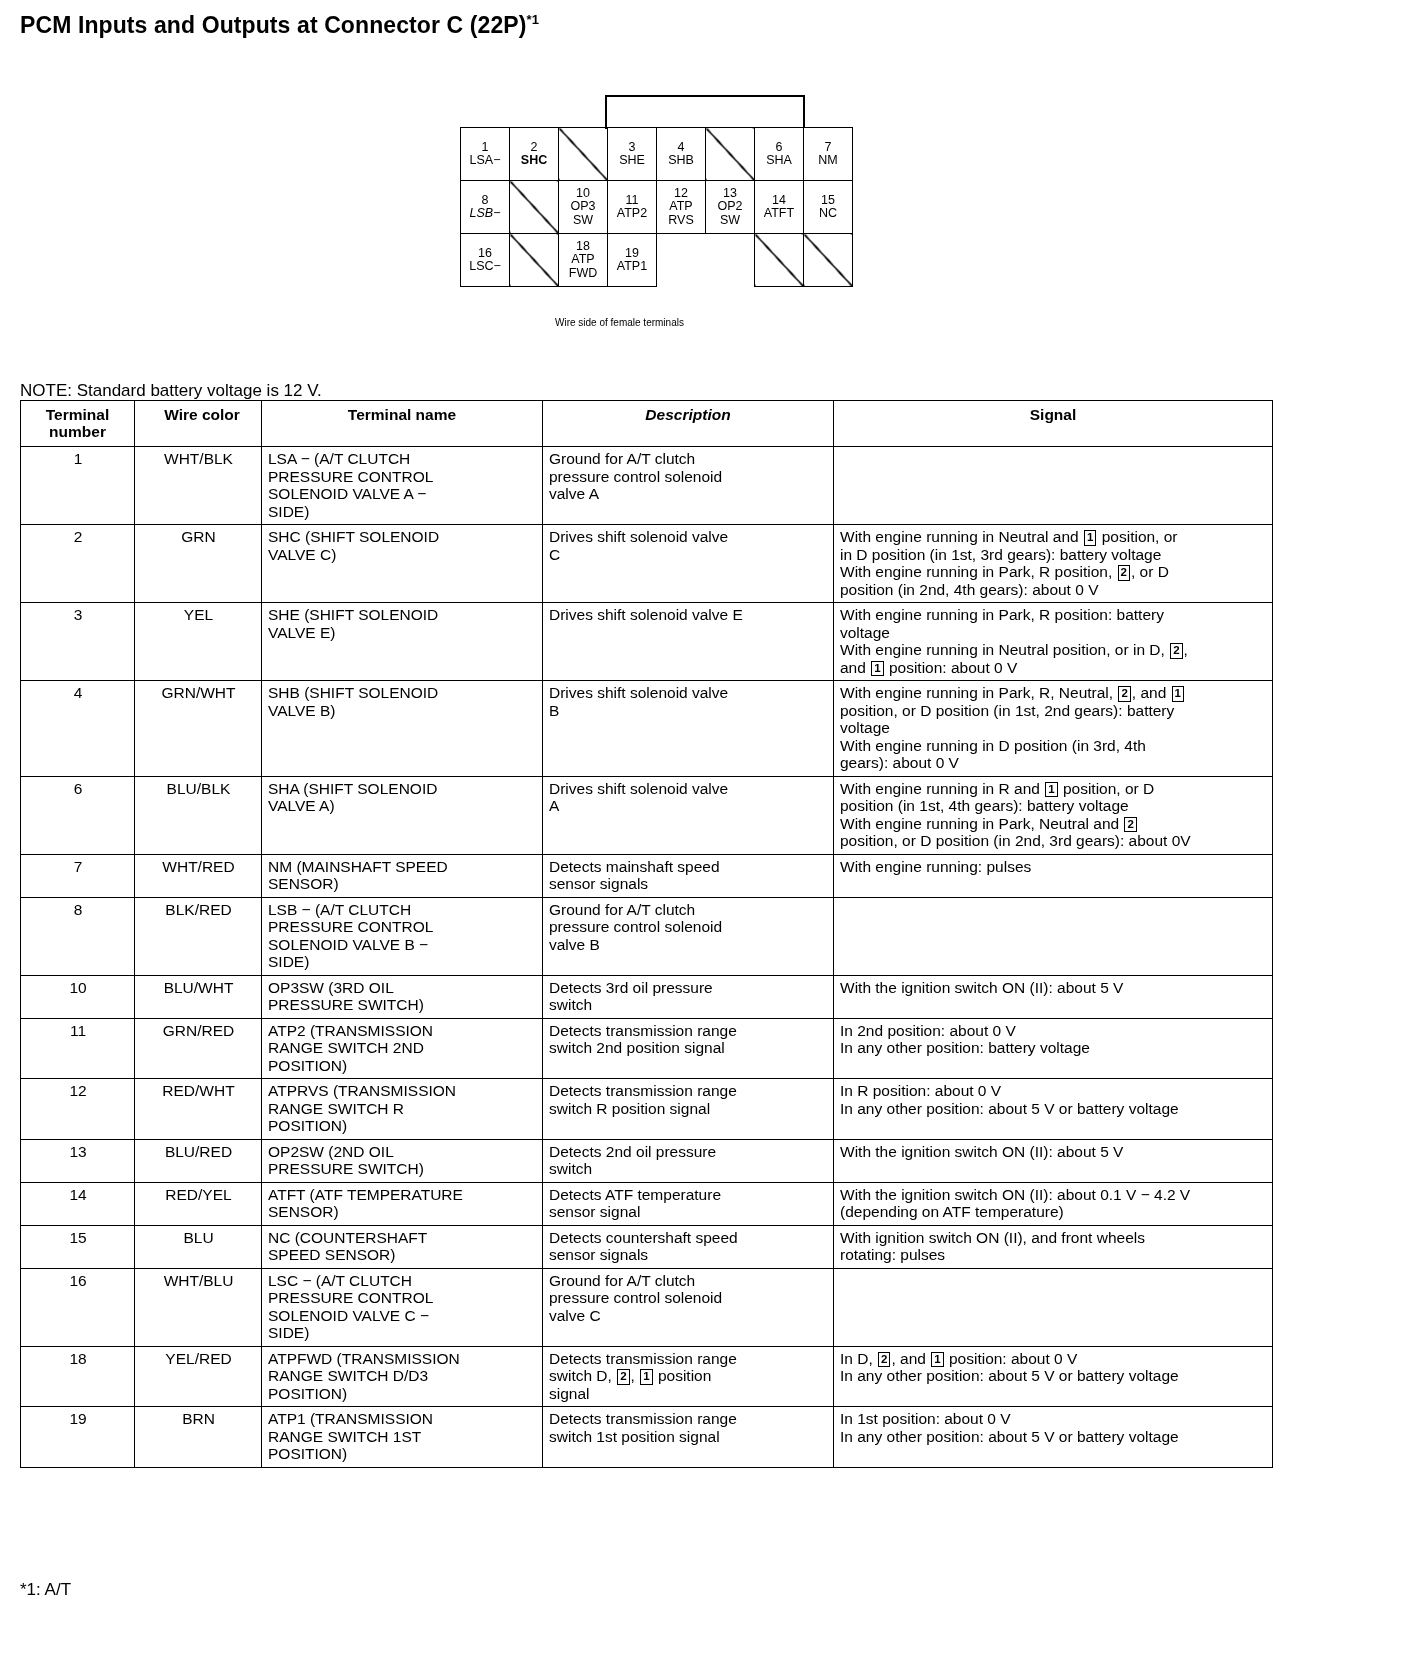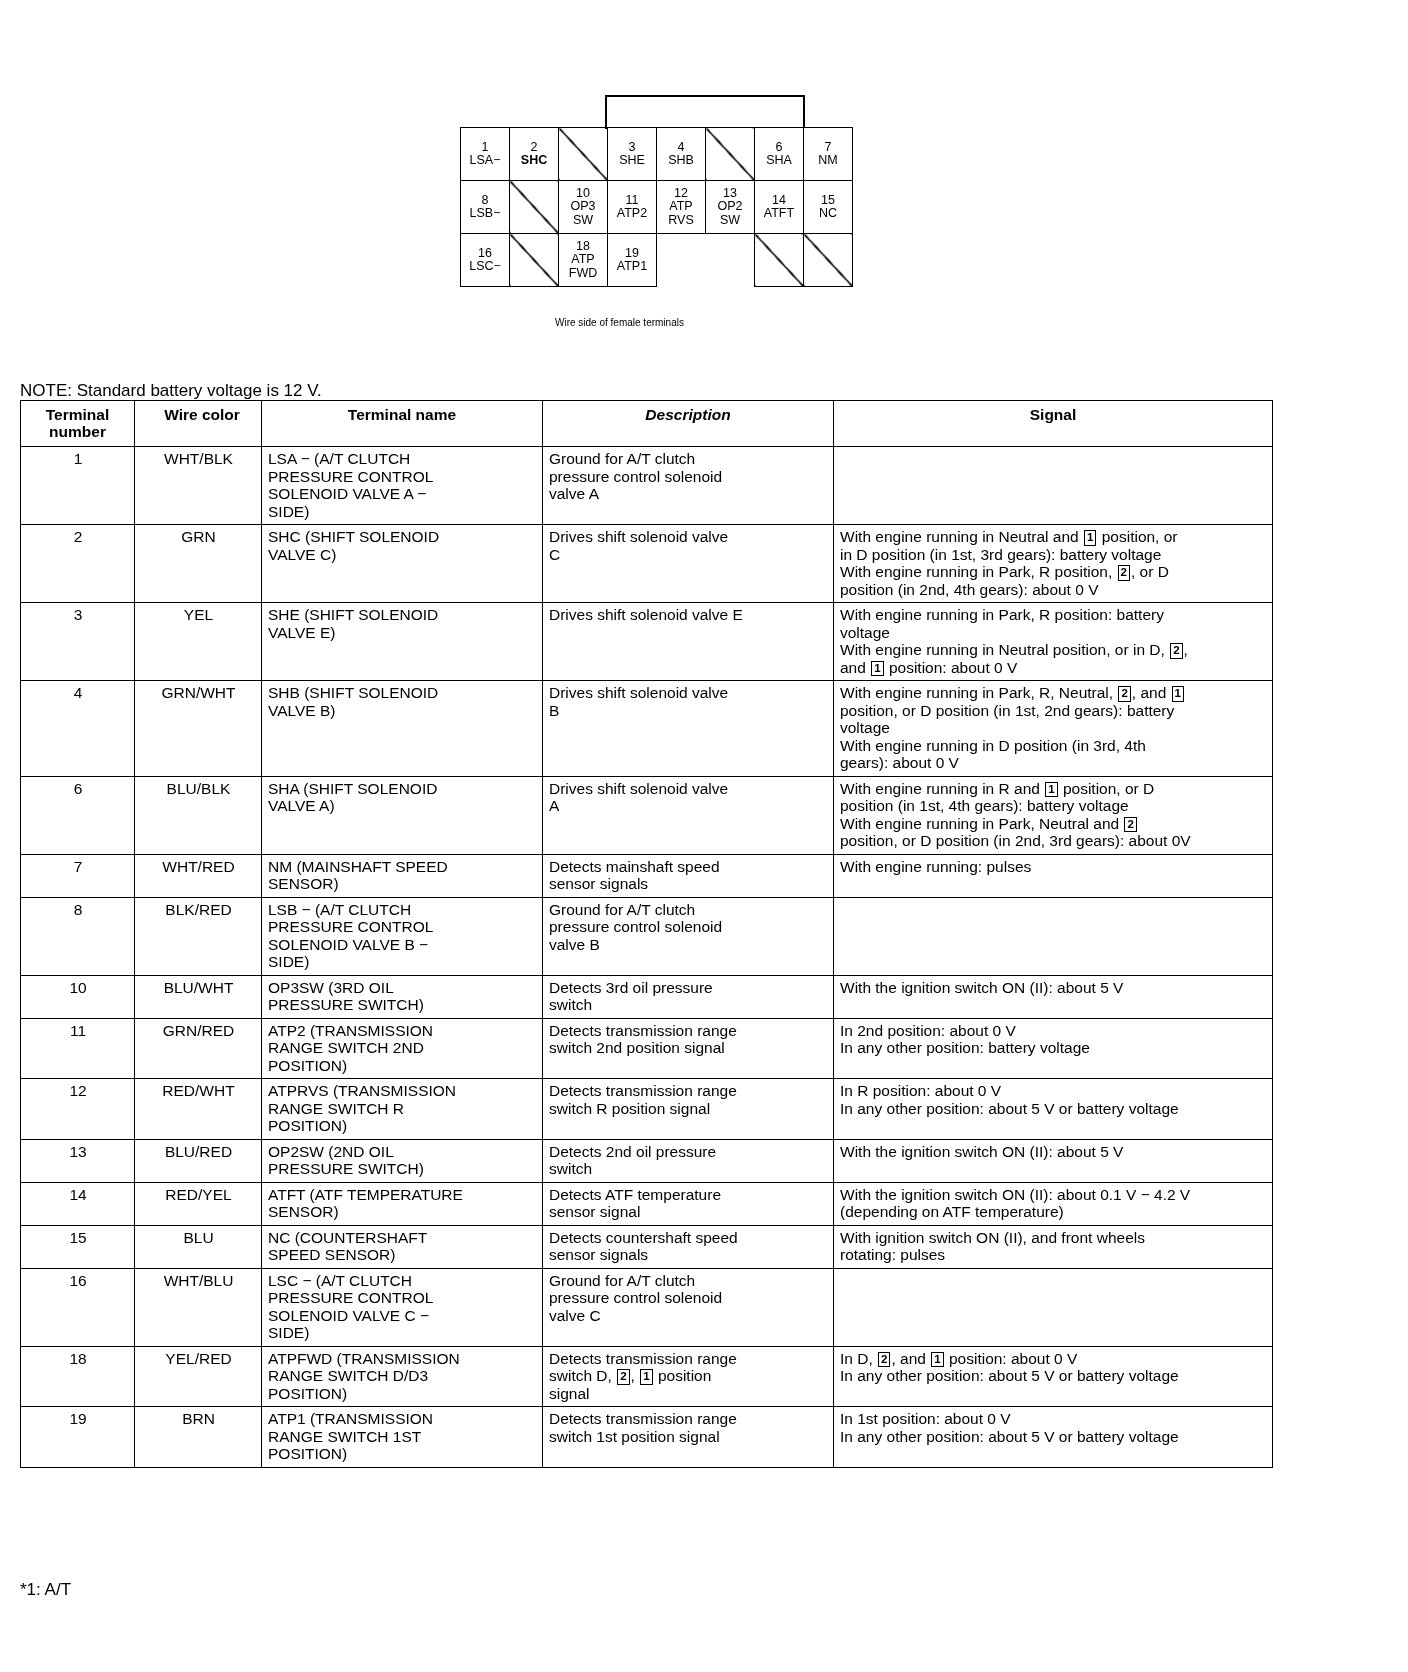--- a/index.html
+++ b/index.html
@@ -147,20 +147,21 @@
     margin: 0 1px;
     vertical-align: 1px;
     font-weight: bold;
   }
 </style>
 </head>
 <body>
 
 <div class="page">
 
+  <div class="title"><span>PCM Inputs and Outputs at Connector C (22P)</span><span class="sup">*1</span></div>
 
   <div class="connector-wrap">
     <div class="conn-tab"></div>
     <table class="conn">
       <tbody id="conn-body">
           <tr>
             <td>
               <span class="cell-num">1</span>
               <span class="cell-lbl" style="white-space: pre-line;">LSA−</span>
             </td>
@@ -183,21 +184,21 @@
               <span class="cell-lbl" style="white-space: pre-line;">SHA</span>
             </td>
             <td>
               <span class="cell-num">7</span>
               <span class="cell-lbl" style="white-space: pre-line;">NM</span>
             </td>
           </tr>
           <tr>
             <td>
               <span class="cell-num">8</span>
-              <span class="cell-lbl" style="white-space: pre-line;">LSB−</span>
+              <span class="cell-lbl" style="white-space: pre-line; font-style: italic;">LSB−</span>
             </td>
             <td class="blank"></td>
             <td>
               <span class="cell-num">10</span>
               <span class="cell-lbl" style="white-space: pre-line;">OP3
 SW</span>
             </td>
             <td>
               <span class="cell-num">11</span>
               <span class="cell-lbl" style="white-space: pre-line;">ATP2</span>

